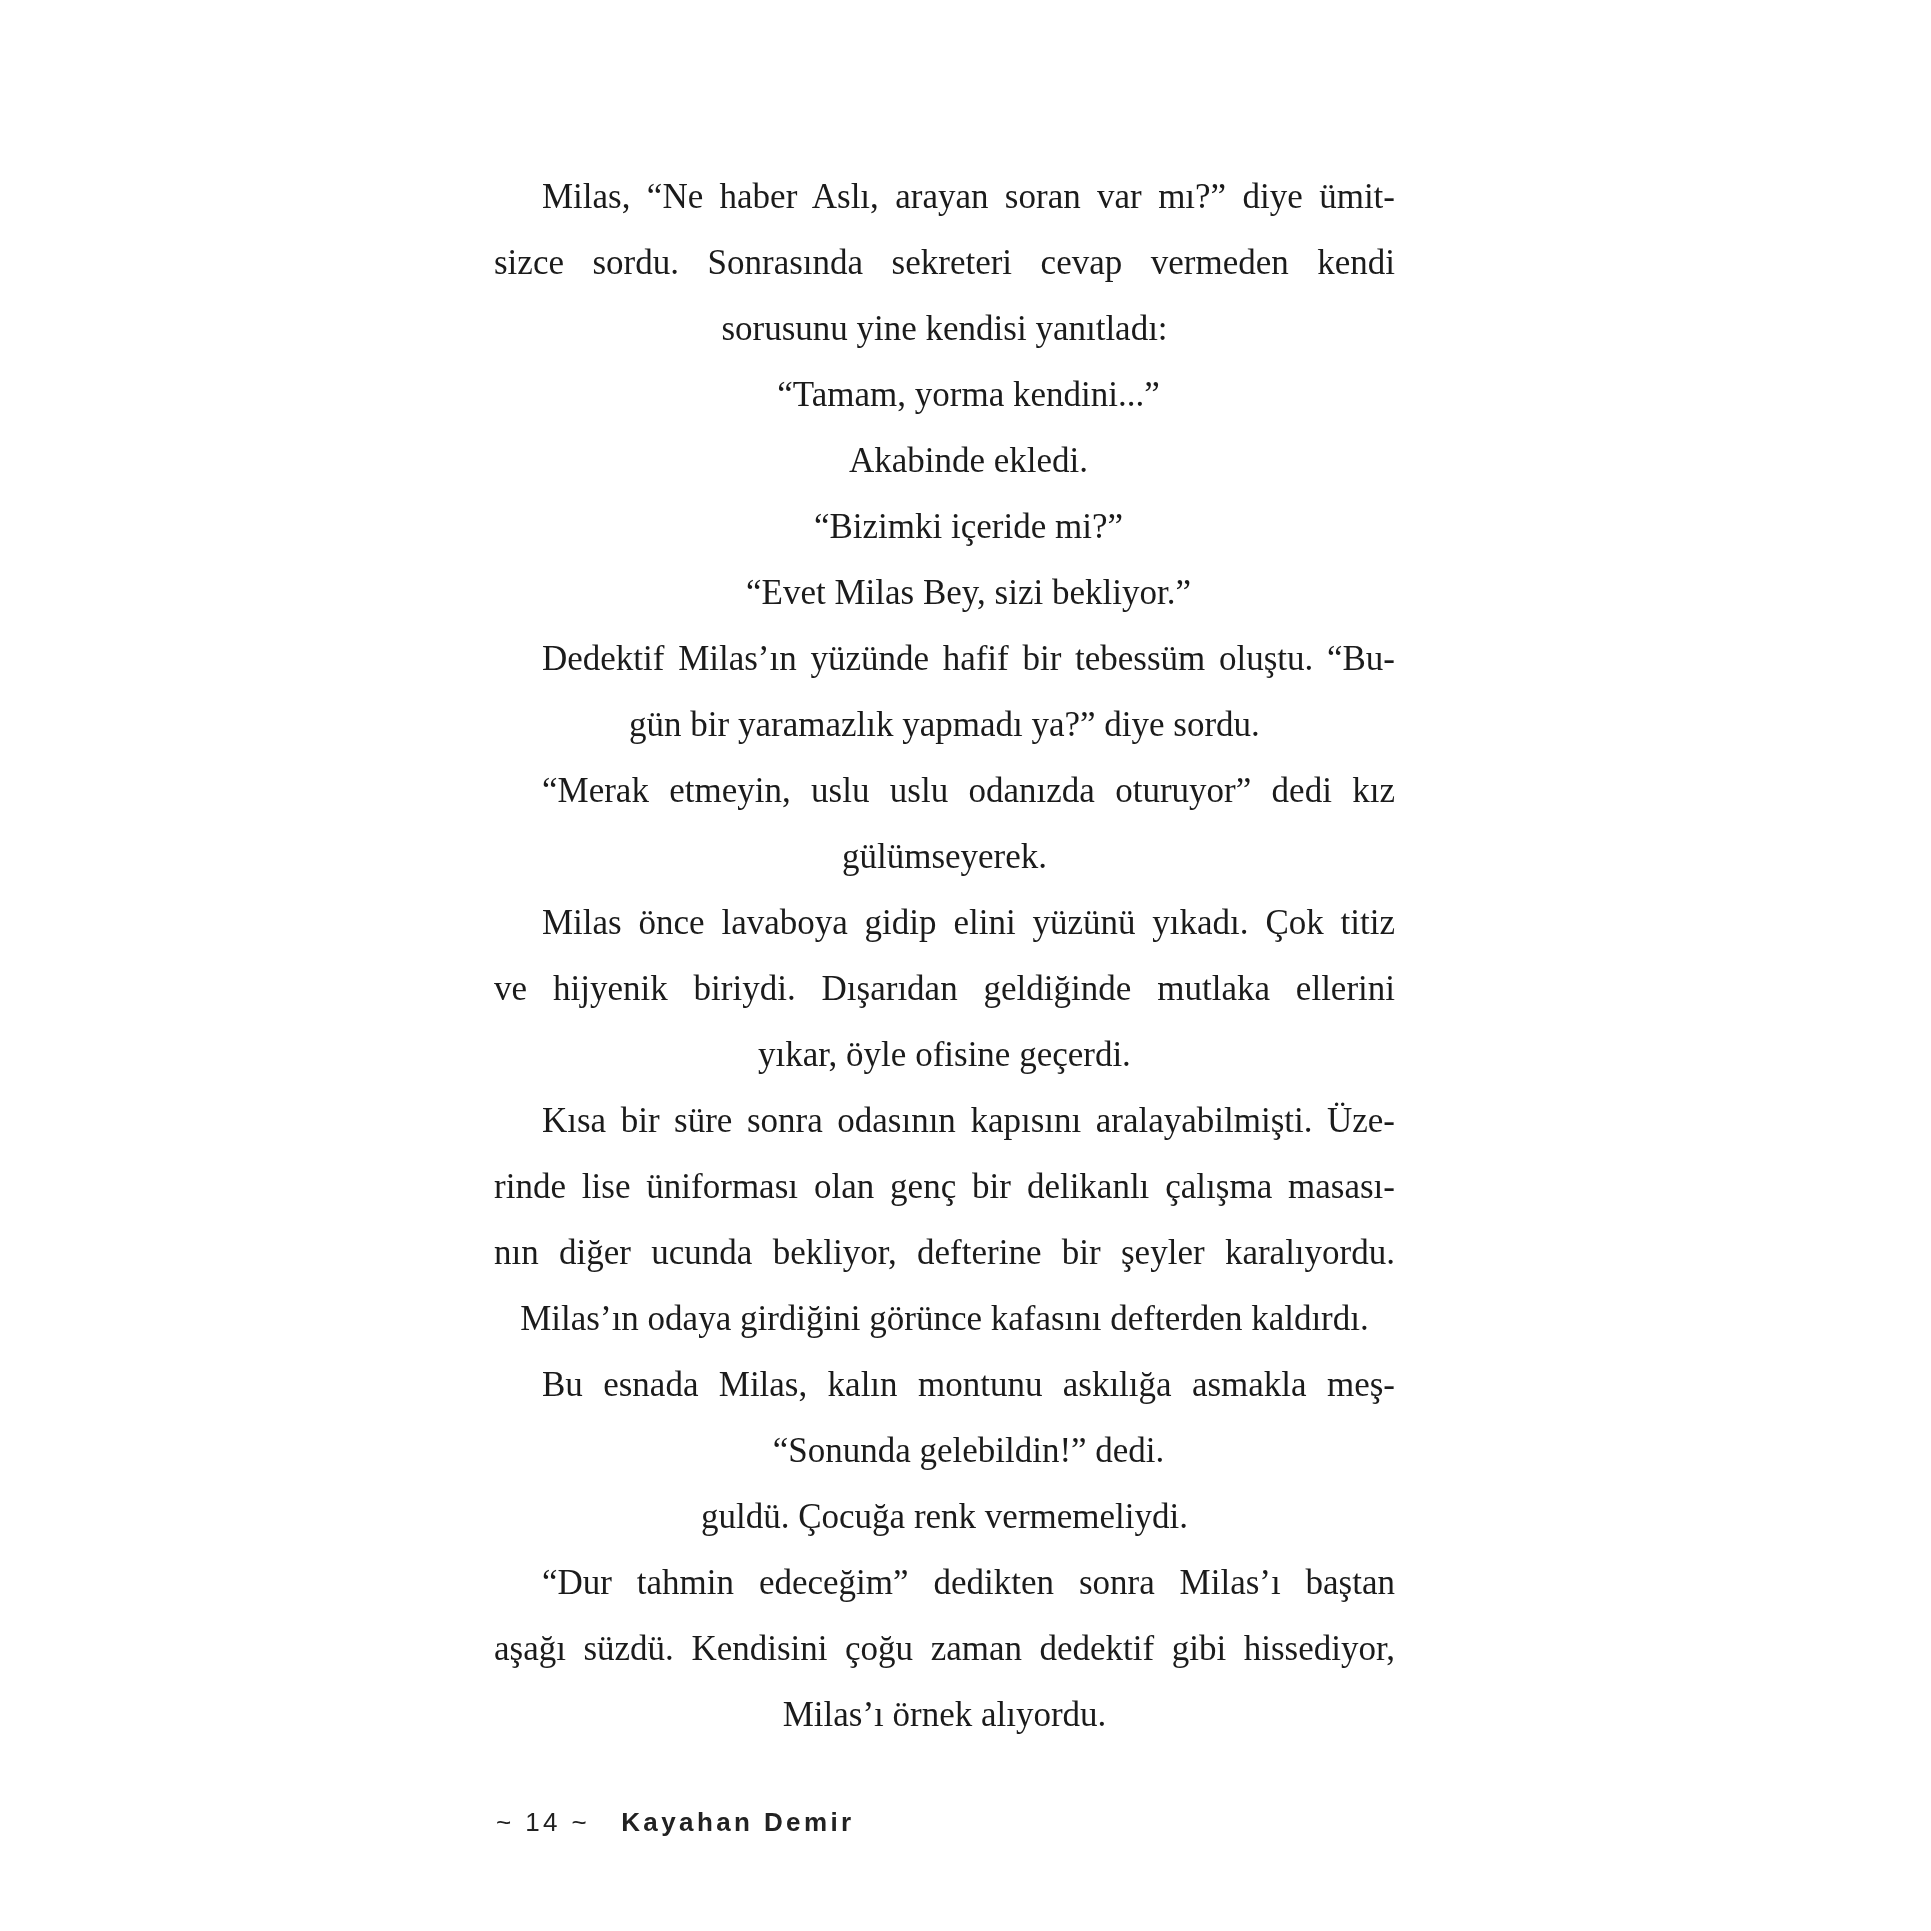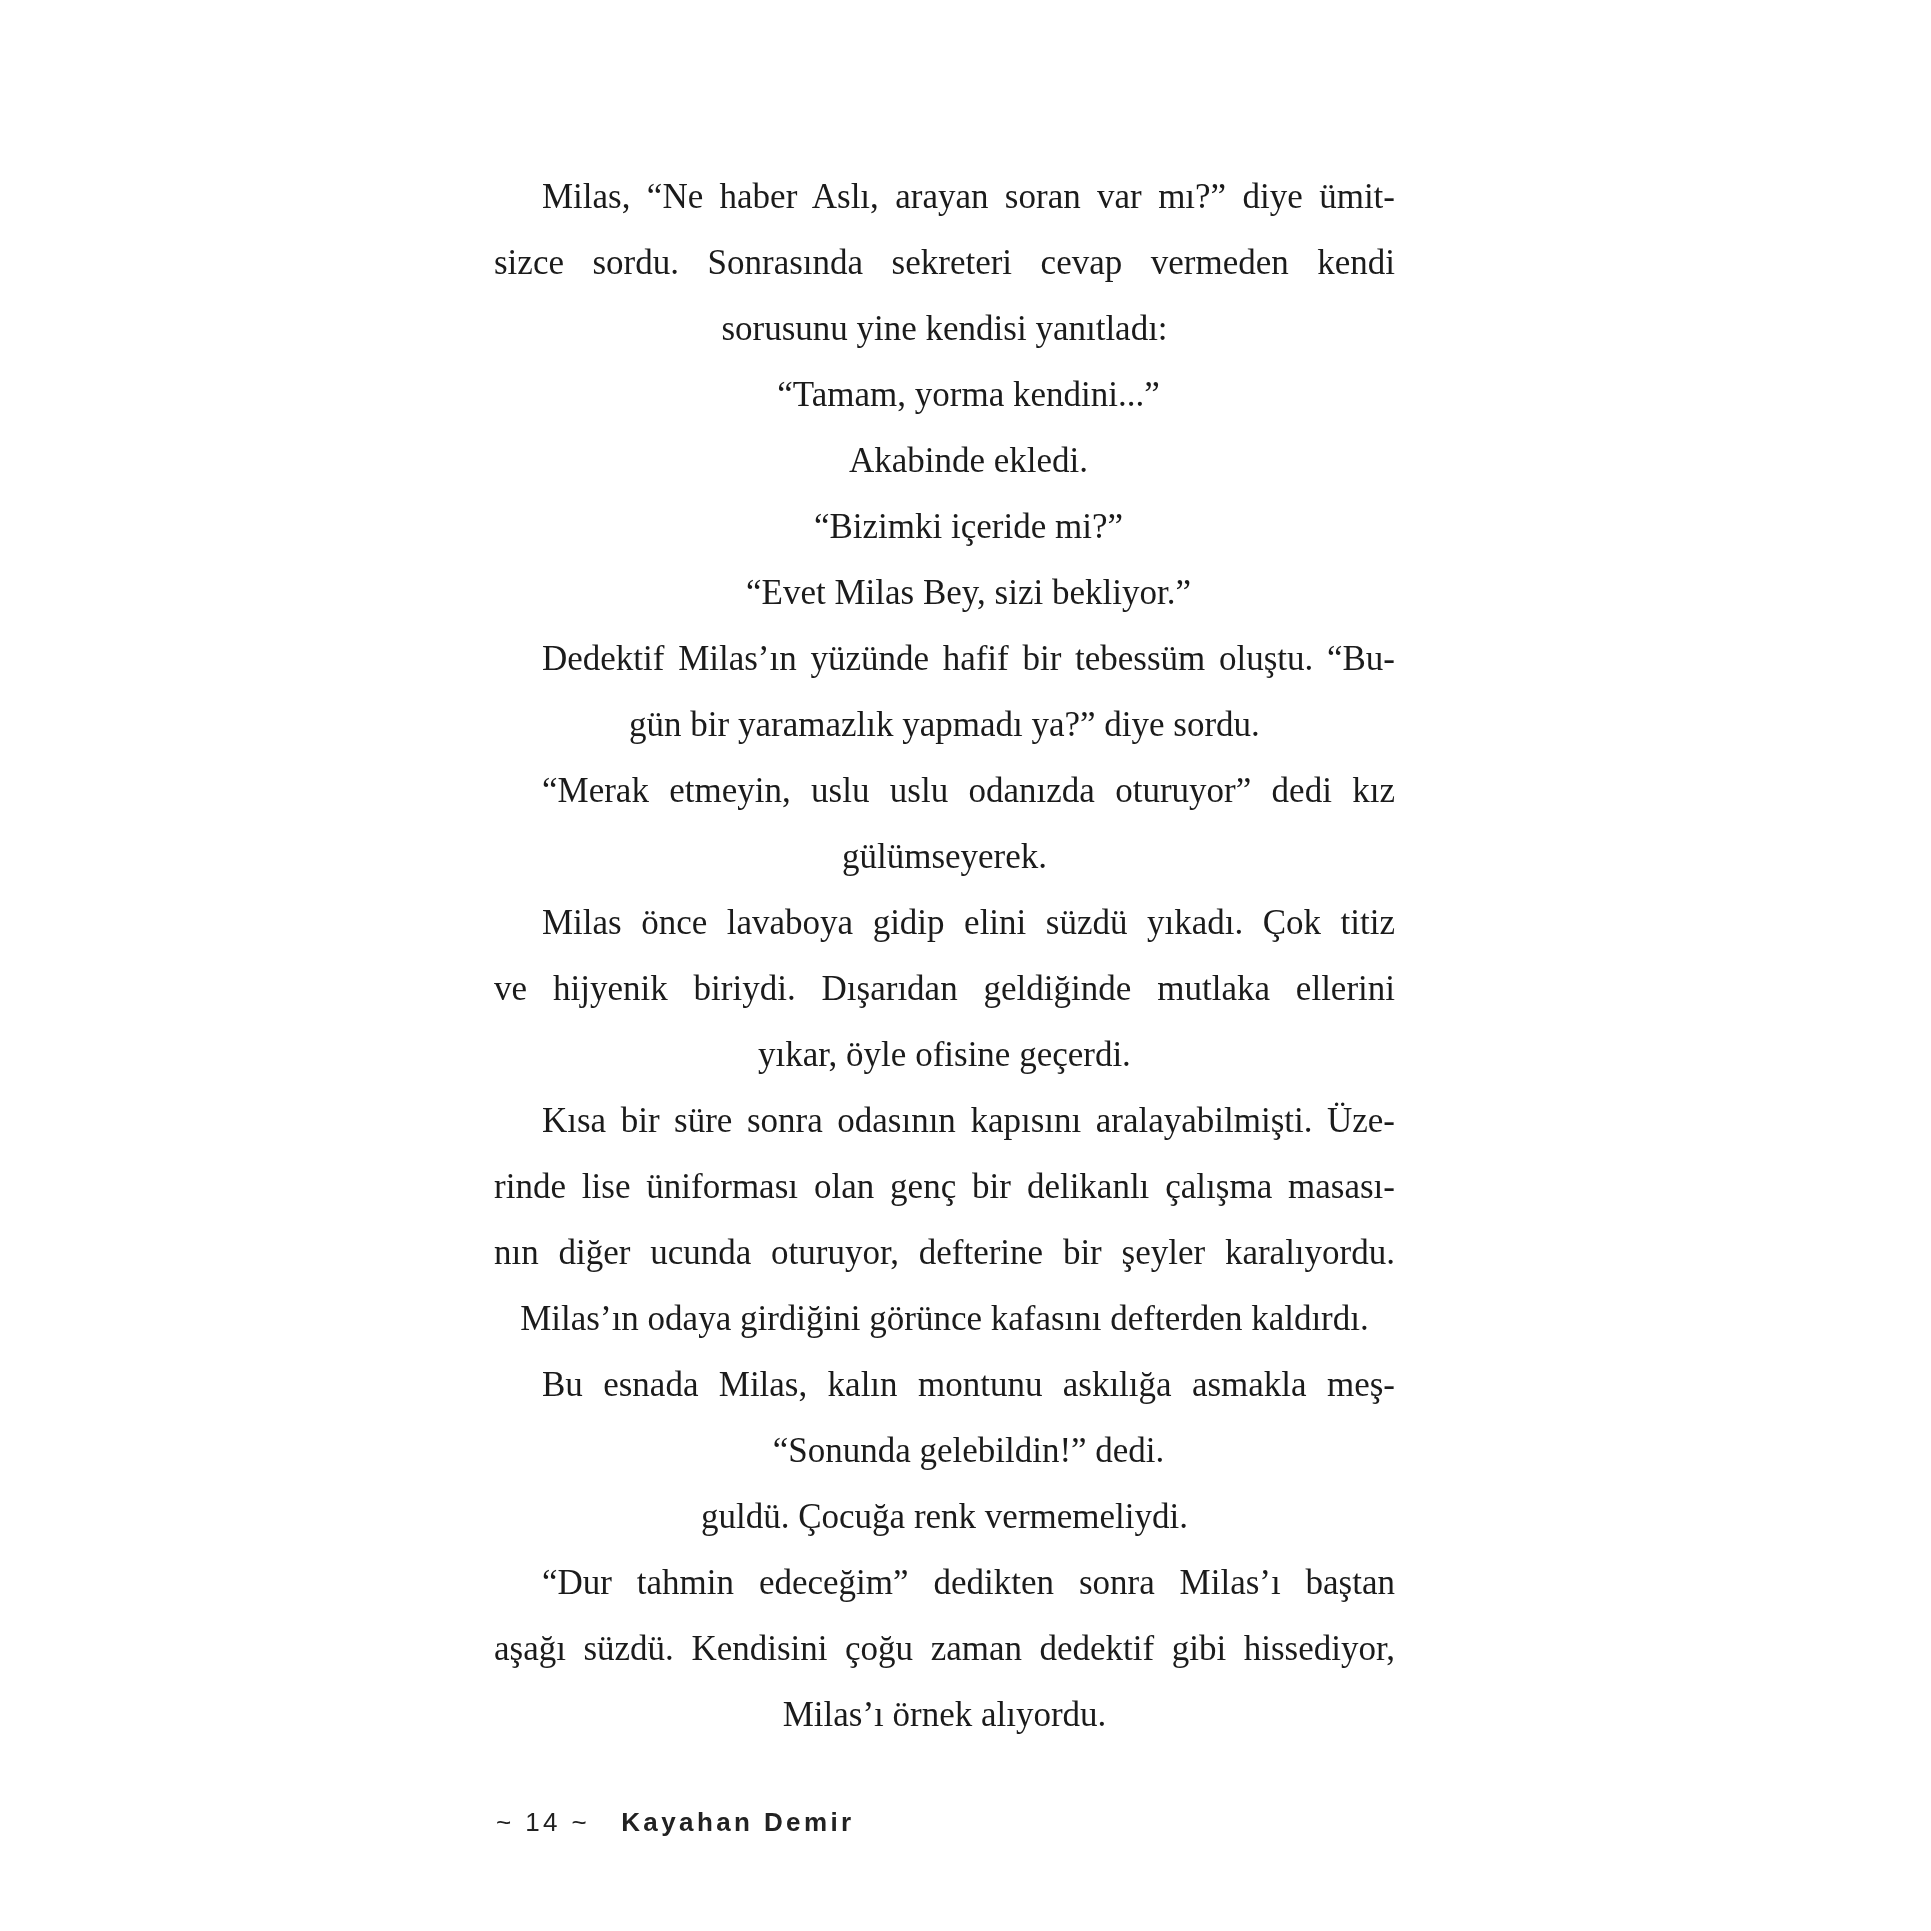--- a/index.html
+++ b/index.html
@@ -64,26 +64,26 @@
       <div class="line just">sizce sordu. Sonrasında sekreteri cevap vermeden kendi</div>
       <div class="line">sorusunu yine kendisi yanıtladı:</div>
       <div class="line indent">“Tamam, yorma kendini...”</div>
       <div class="line indent">Akabinde ekledi.</div>
       <div class="line indent">“Bizimki içeride mi?”</div>
       <div class="line indent">“Evet Milas Bey, sizi bekliyor.”</div>
       <div class="line just indent">Dedektif Milas’ın yüzünde hafif bir tebessüm oluştu. “Bu-</div>
       <div class="line">gün bir yaramazlık yapmadı ya?” diye sordu.</div>
       <div class="line just indent">“Merak etmeyin, uslu uslu odanızda oturuyor” dedi kız</div>
       <div class="line">gülümseyerek.</div>
-      <div class="line just indent">Milas önce lavaboya gidip elini süzdü yıkadı. Çok titiz</div>
+      <div class="line just indent">Milas önce lavaboya gidip elini yüzünü yıkadı. Çok titiz</div>
       <div class="line just">ve hijyenik biriydi. Dışarıdan geldiğinde mutlaka ellerini</div>
       <div class="line">yıkar, öyle ofisine geçerdi.</div>
       <div class="line just indent">Kısa bir süre sonra odasının kapısını aralayabilmişti. Üze-</div>
       <div class="line just">rinde lise üniforması olan genç bir delikanlı çalışma masası-</div>
-      <div class="line just">nın diğer ucunda oturuyor, defterine bir şeyler karalıyordu.</div>
+      <div class="line just">nın diğer ucunda bekliyor, defterine bir şeyler karalıyordu.</div>
       <div class="line">Milas’ın odaya girdiğini görünce kafasını defterden kaldırdı.</div>
       <div class="line just indent">Bu esnada Milas, kalın montunu askılığa asmakla meş-</div>
       <div class="line indent">“Sonunda gelebildin!” dedi.</div>
       <div class="line">guldü. Çocuğa renk vermemeliydi.</div>
       <div class="line just indent">“Dur tahmin edeceğim” dedikten sonra Milas’ı baştan</div>
       <div class="line just">aşağı süzdü. Kendisini çoğu zaman dedektif gibi hissediyor,</div>
       <div class="line">Milas’ı örnek alıyordu.</div>
     </div>
   <div class="footer">
     <span class="marker">~ 14 ~</span>

